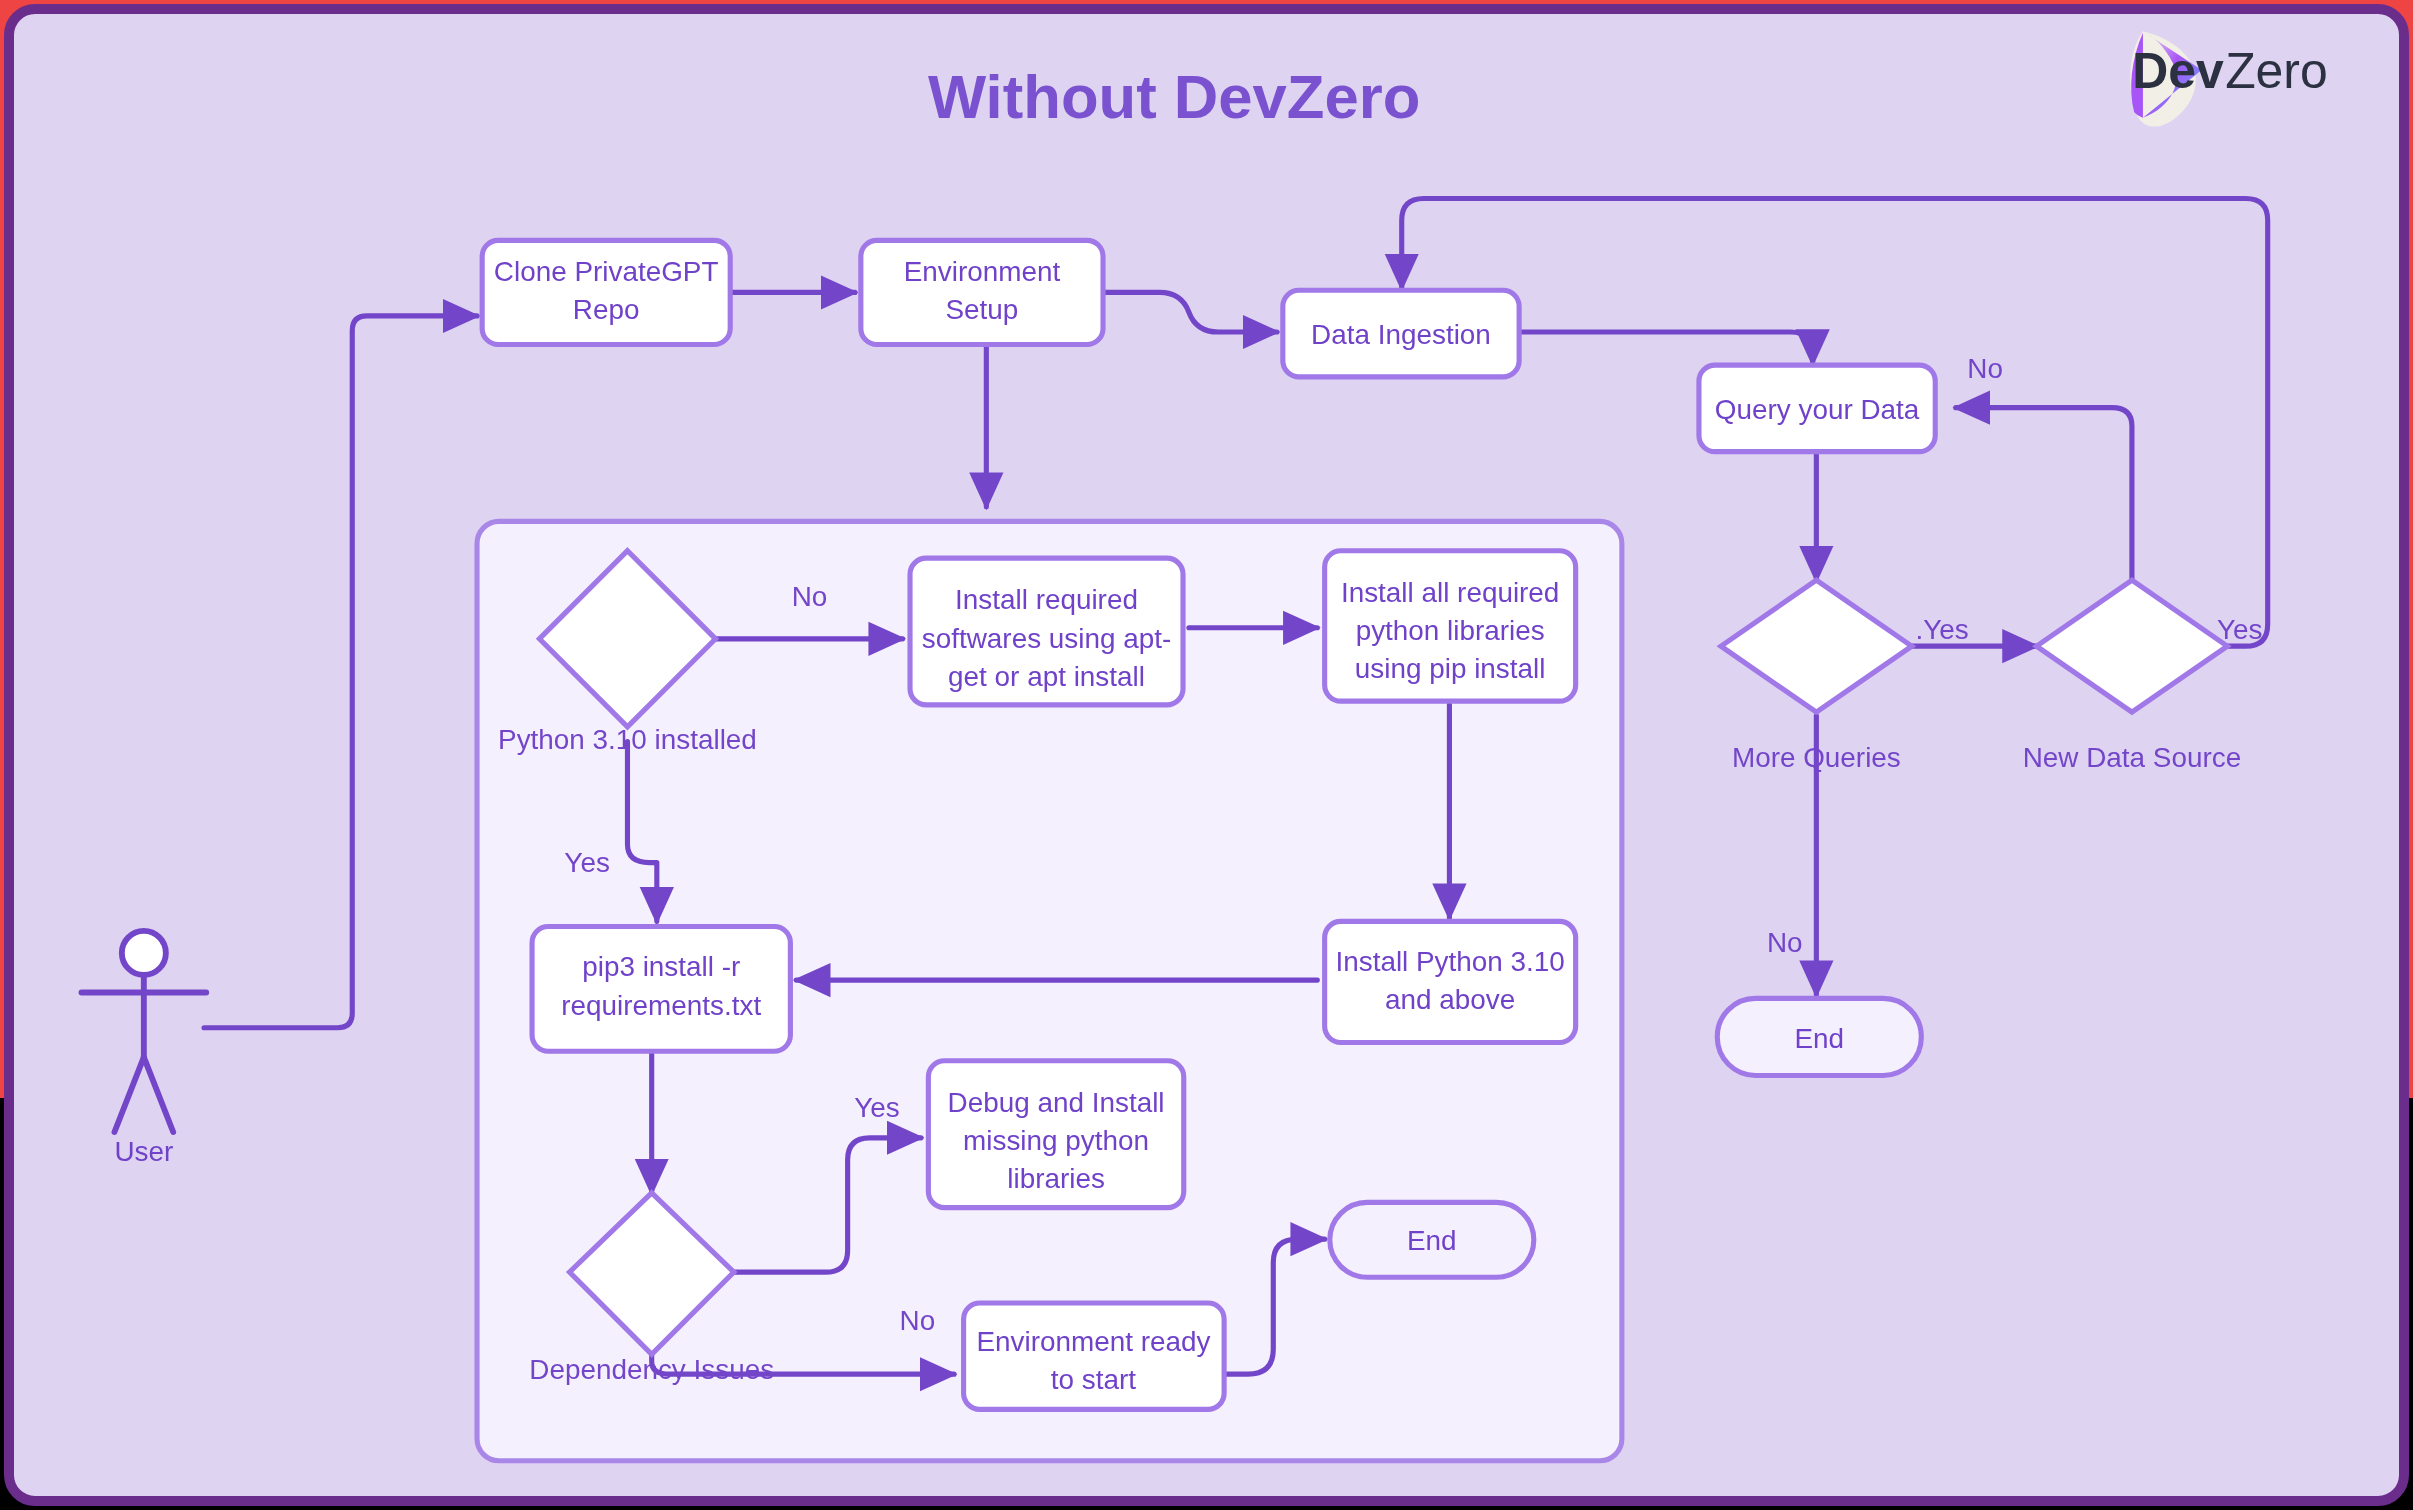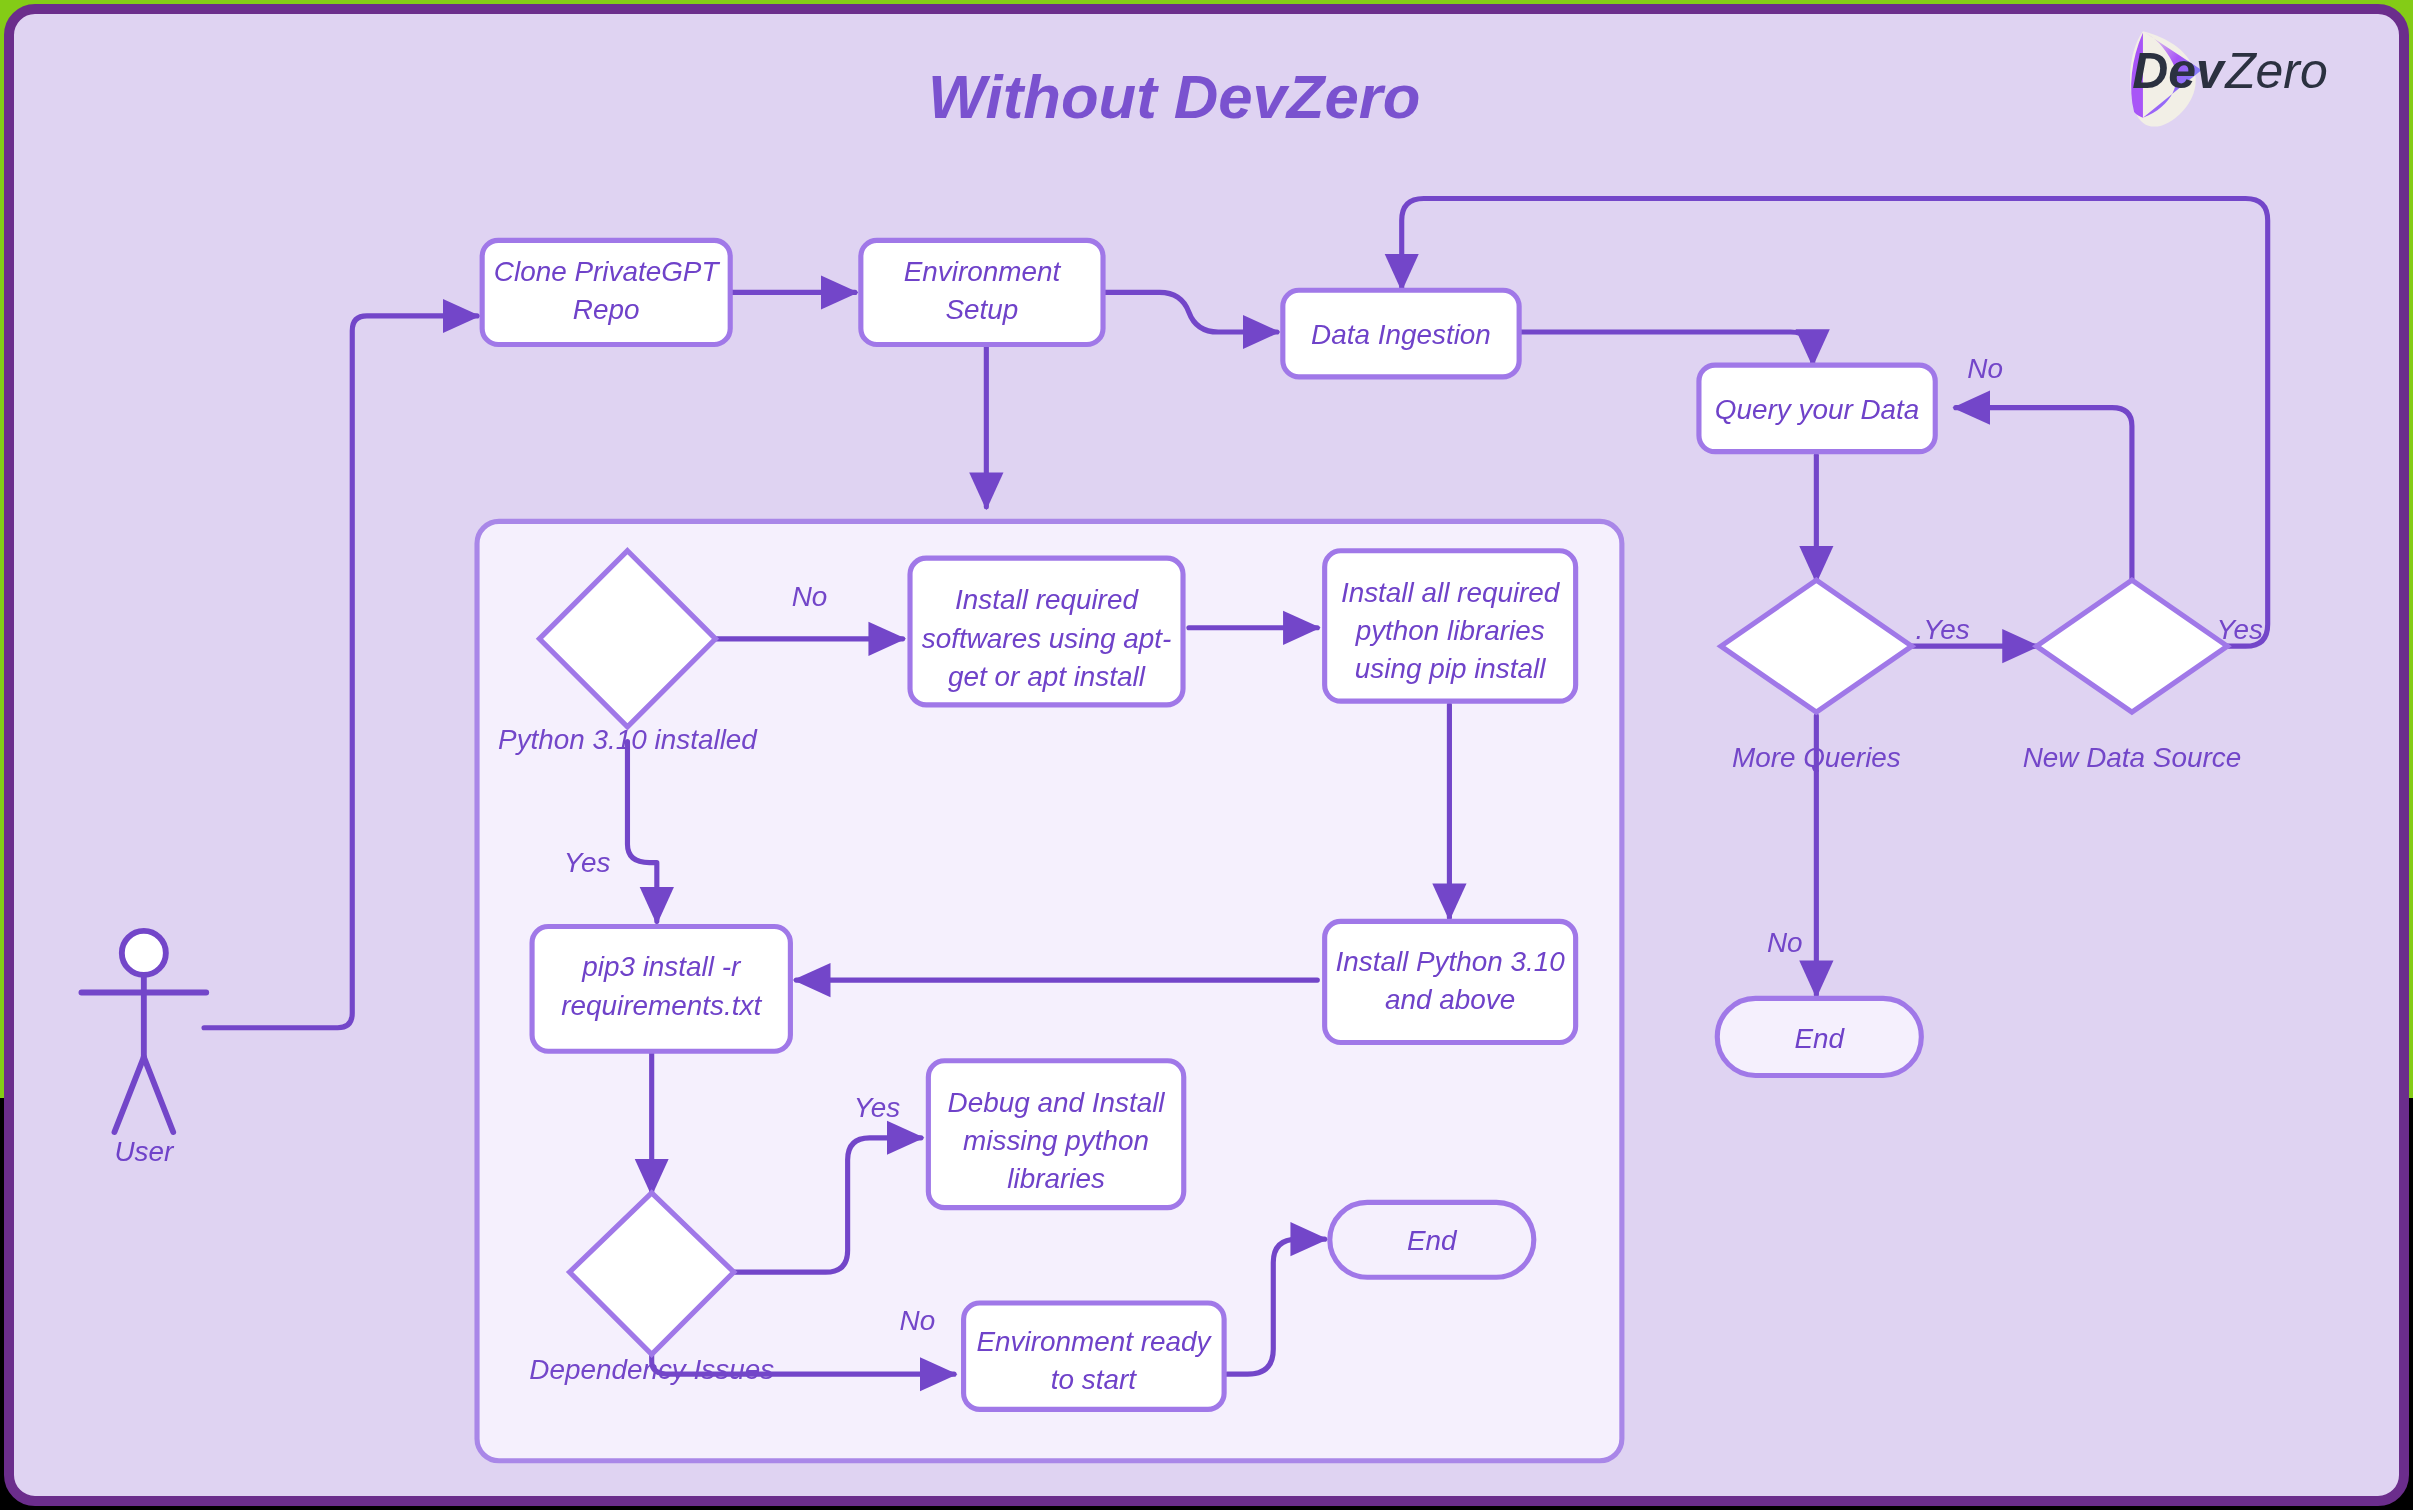--- a/index.html
+++ b/index.html
@@ -9,22 +9,21 @@
     width: 2413px;
     height: 1511px;
     overflow: hidden;
     font-family: "Liberation Sans", sans-serif;
   }
   #canvas {
     position: relative;
     width: 2413px;
     height: 1098px;
     box-sizing: border-box;
-    background: #84cc16;
-    font-style: italic;
+    background: #ef4444;
   }
   #board {
     position: absolute;
     left: 4.4px;
     top: 4.4px;
     width: 2405px;
     height: 1502px;
     box-sizing: border-box;
     background: #dfd3f2;
     border: 10.3px solid #6b2d8c;

